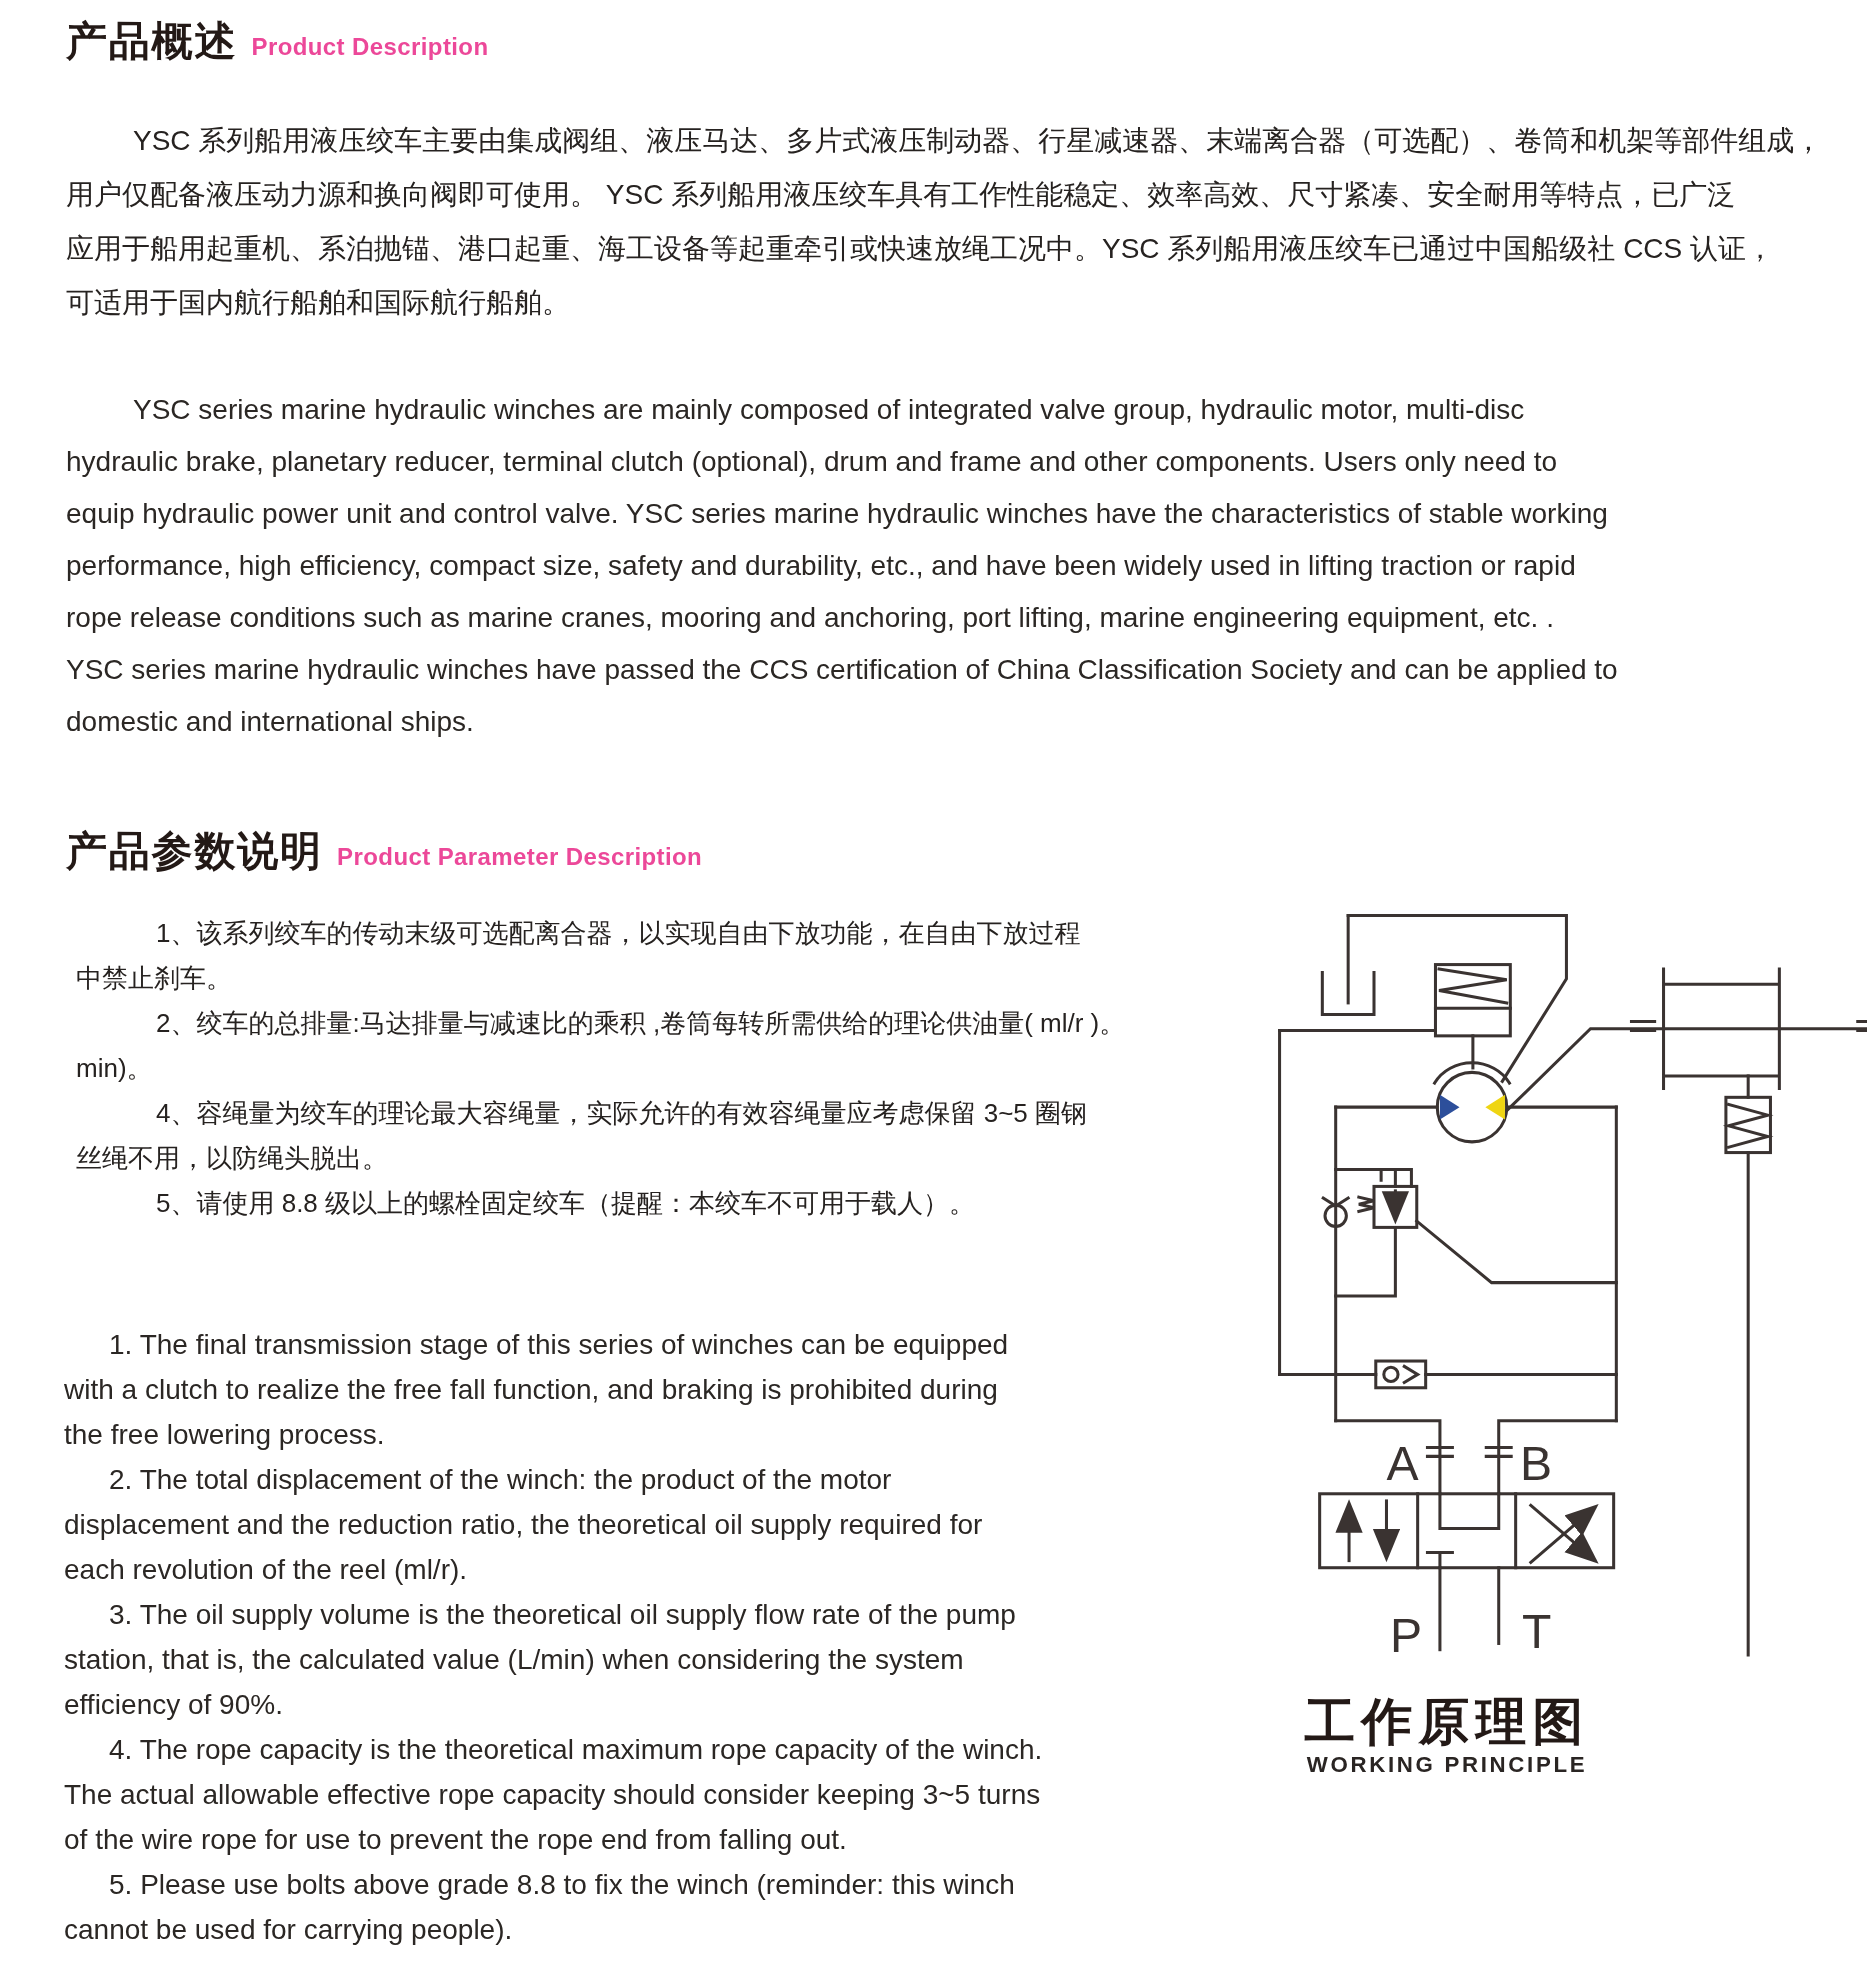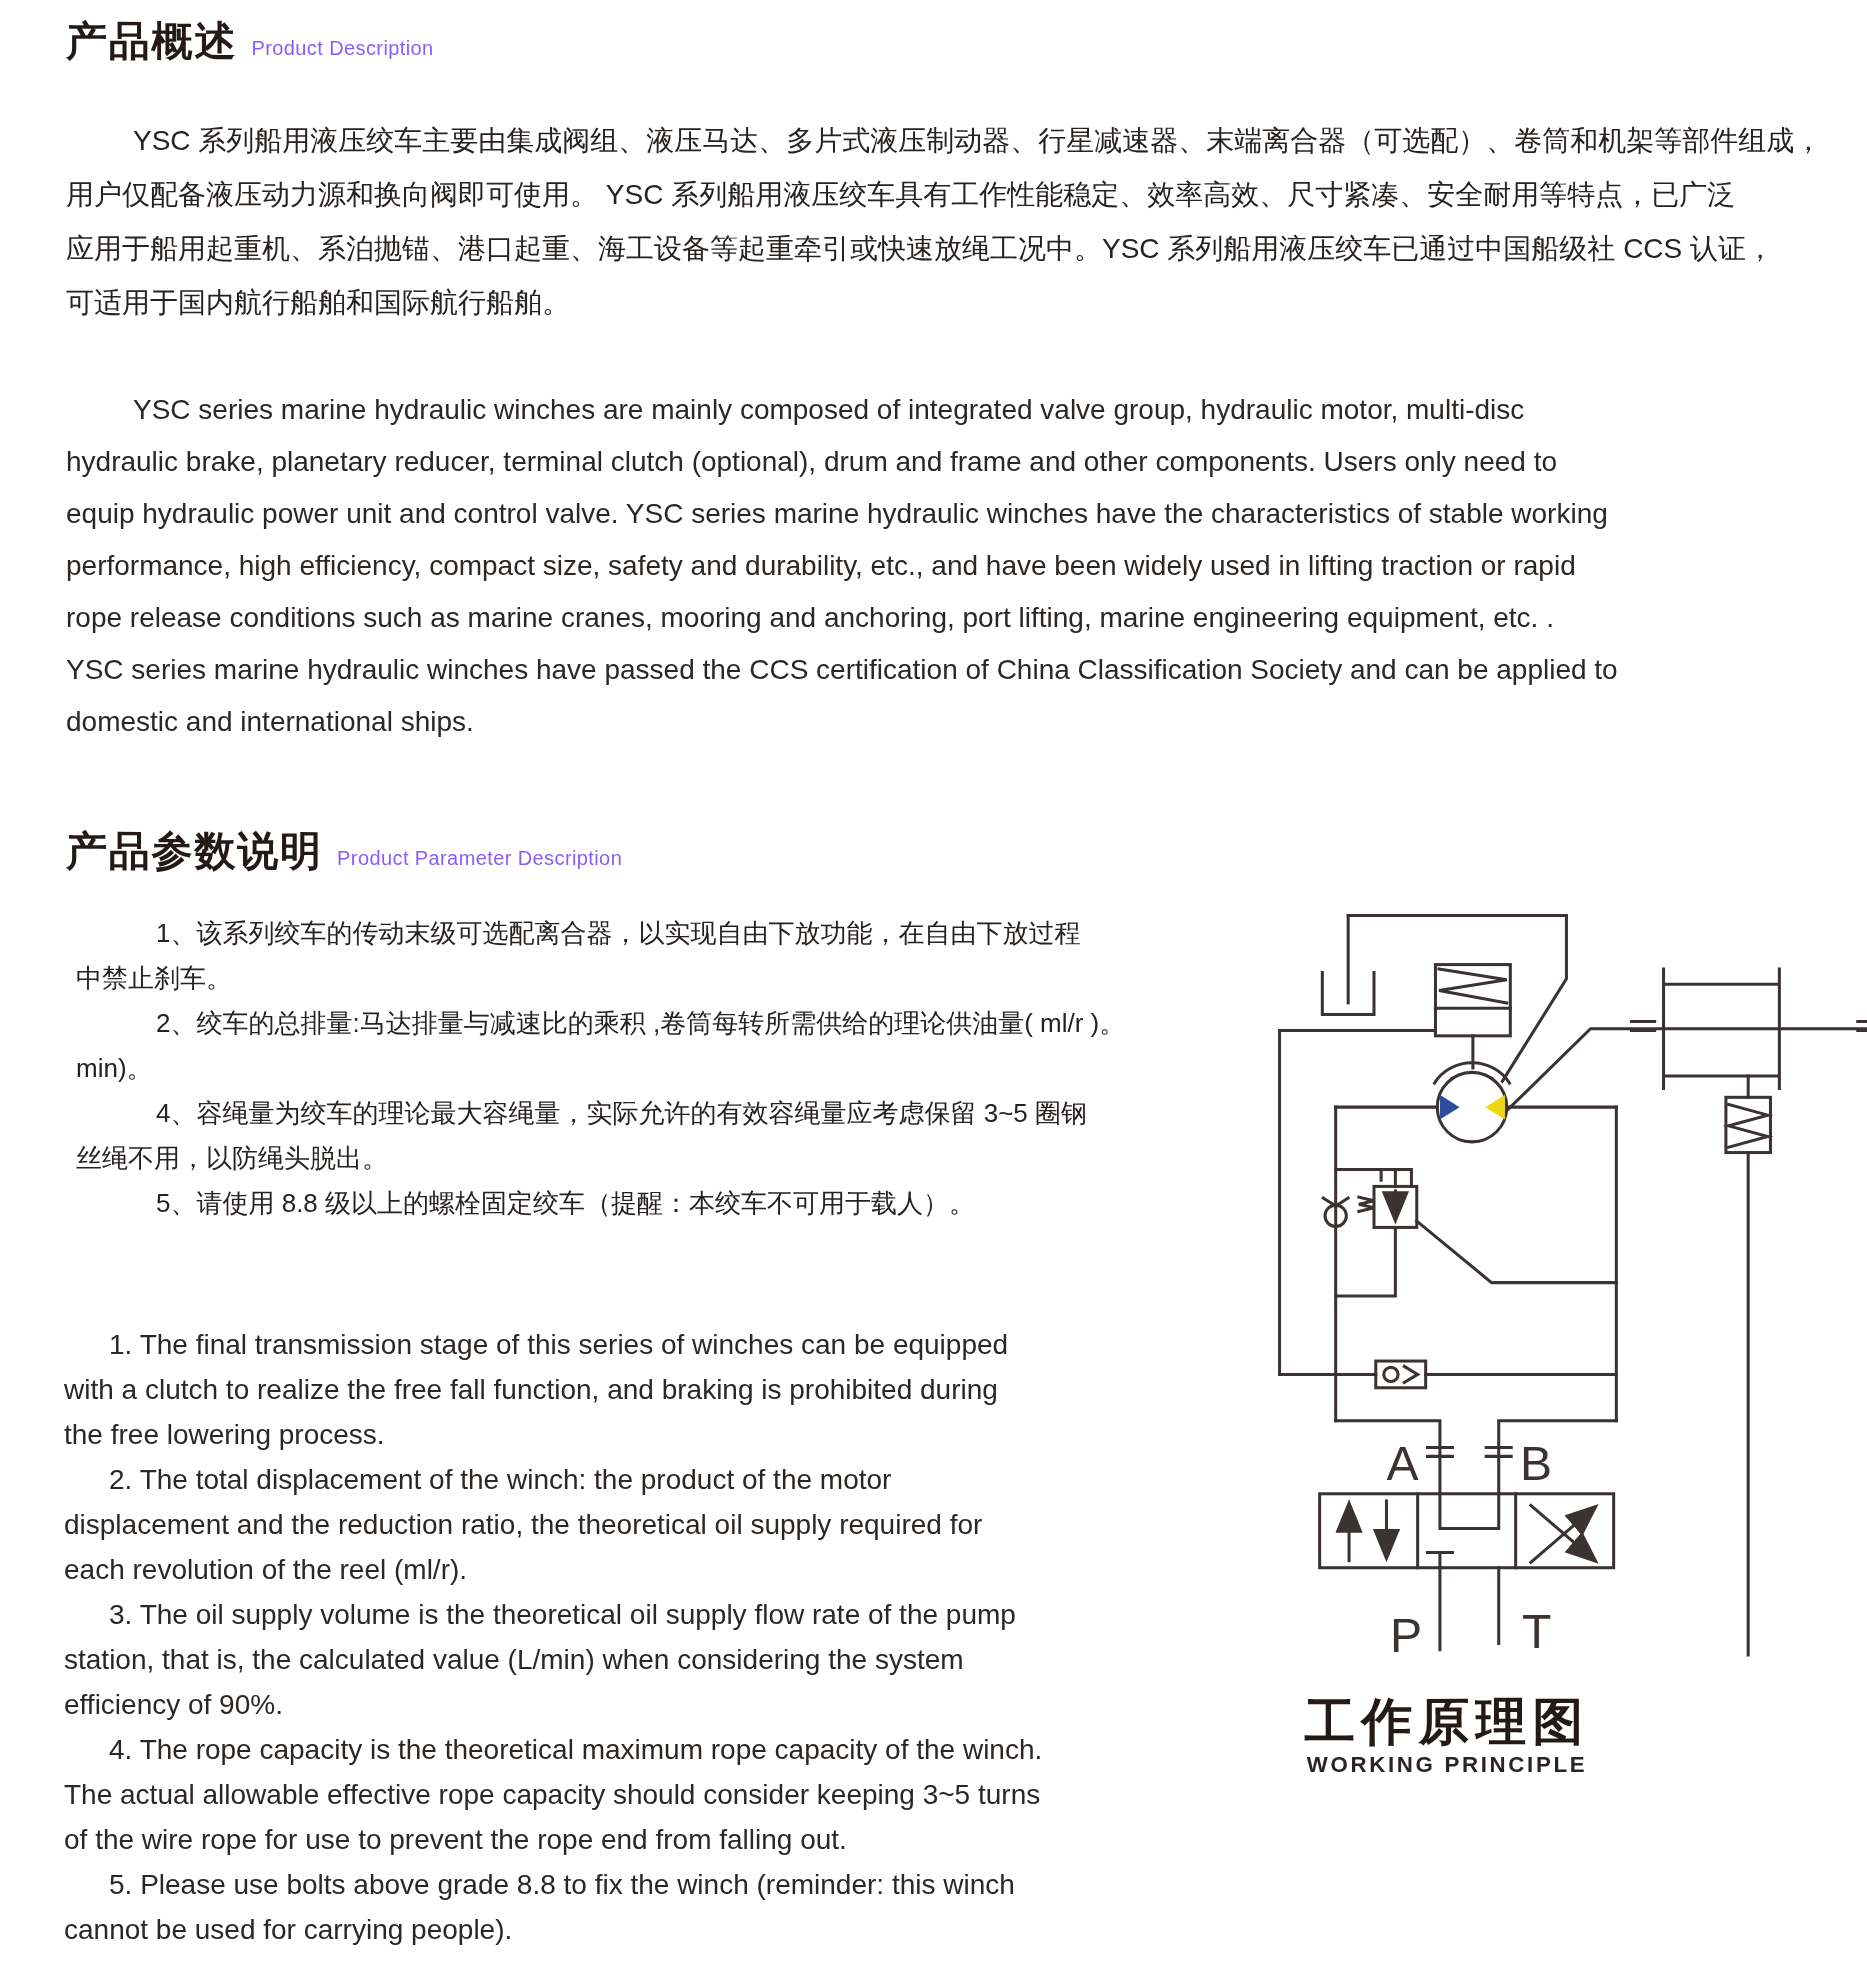--- a/index.html
+++ b/index.html
@@ -5,21 +5,21 @@
   html,body{margin:0;padding:0;background:#ffffff;}
   body{
     width:1868px;height:1983px;position:relative;overflow:hidden;
     font-family:"Liberation Sans", sans-serif;color:#262220;
     -webkit-font-smoothing:antialiased;
   }
   .abs{position:absolute;margin-left:39px;}
   
   .sec-header{display:flex;align-items:baseline;gap:14.3px;white-space:nowrap;}
   .sec-title-zh{font-size:41px;font-weight:700;color:#231916;letter-spacing:1.8px;}
-  .sec-title-en{font-size:20px;font-weight:400;color:#8b5cf6;letter-spacing:0.4px;}
+  .sec-title-en{font-size:24px;font-weight:700;color:#ec4899;letter-spacing:0.4px;}
   
   .tline{white-space:pre;}
   .para-zh{top:114px;left:27px;width:1818px;font-size:28px;line-height:54px;color:#262220;}
   .para-en{top:384px;left:27px;width:1818px;font-size:28px;line-height:52px;color:#2b2724;}
   .para-zh .ind,.para-en .ind{padding-left:67px;}
   .notes-zh{top:911px;left:37px;width:1194px;font-size:26px;line-height:45px;color:#262220;}
   .notes-zh .ind{padding-left:80px;}
   .notes-en{top:1322px;left:25px;width:873px;font-size:28px;line-height:45px;color:#2b2724;}
   .notes-en .ind{padding-left:45px;}
   

